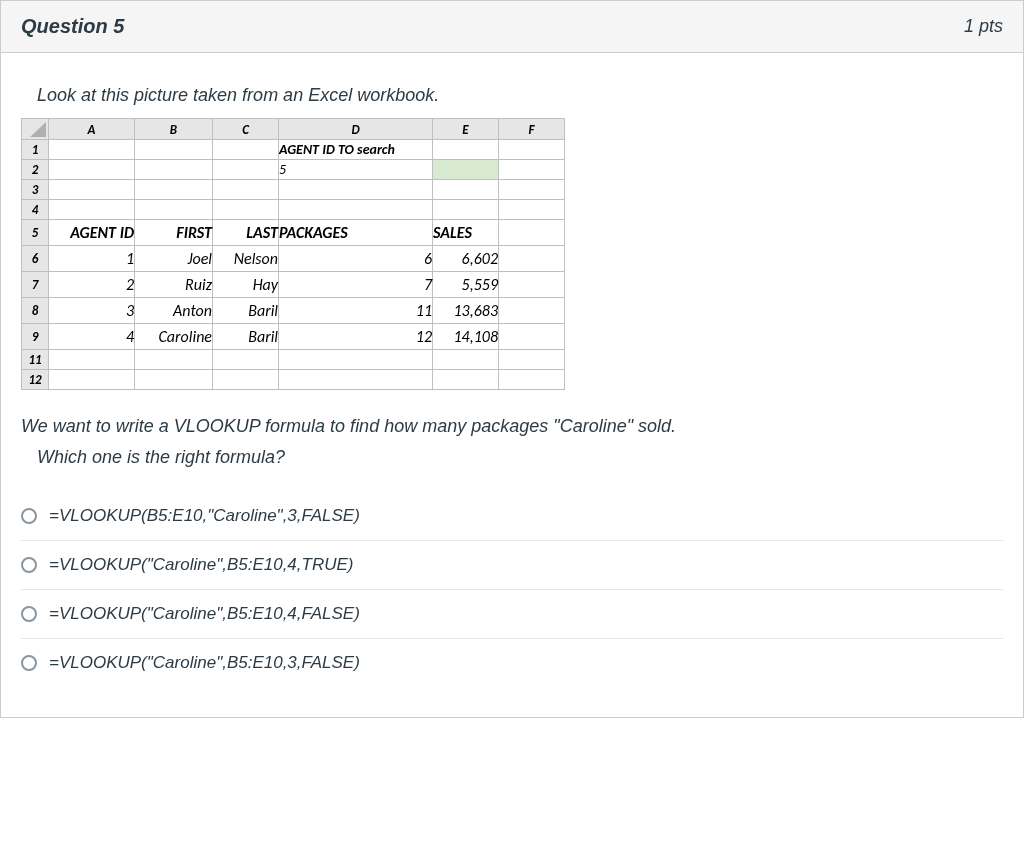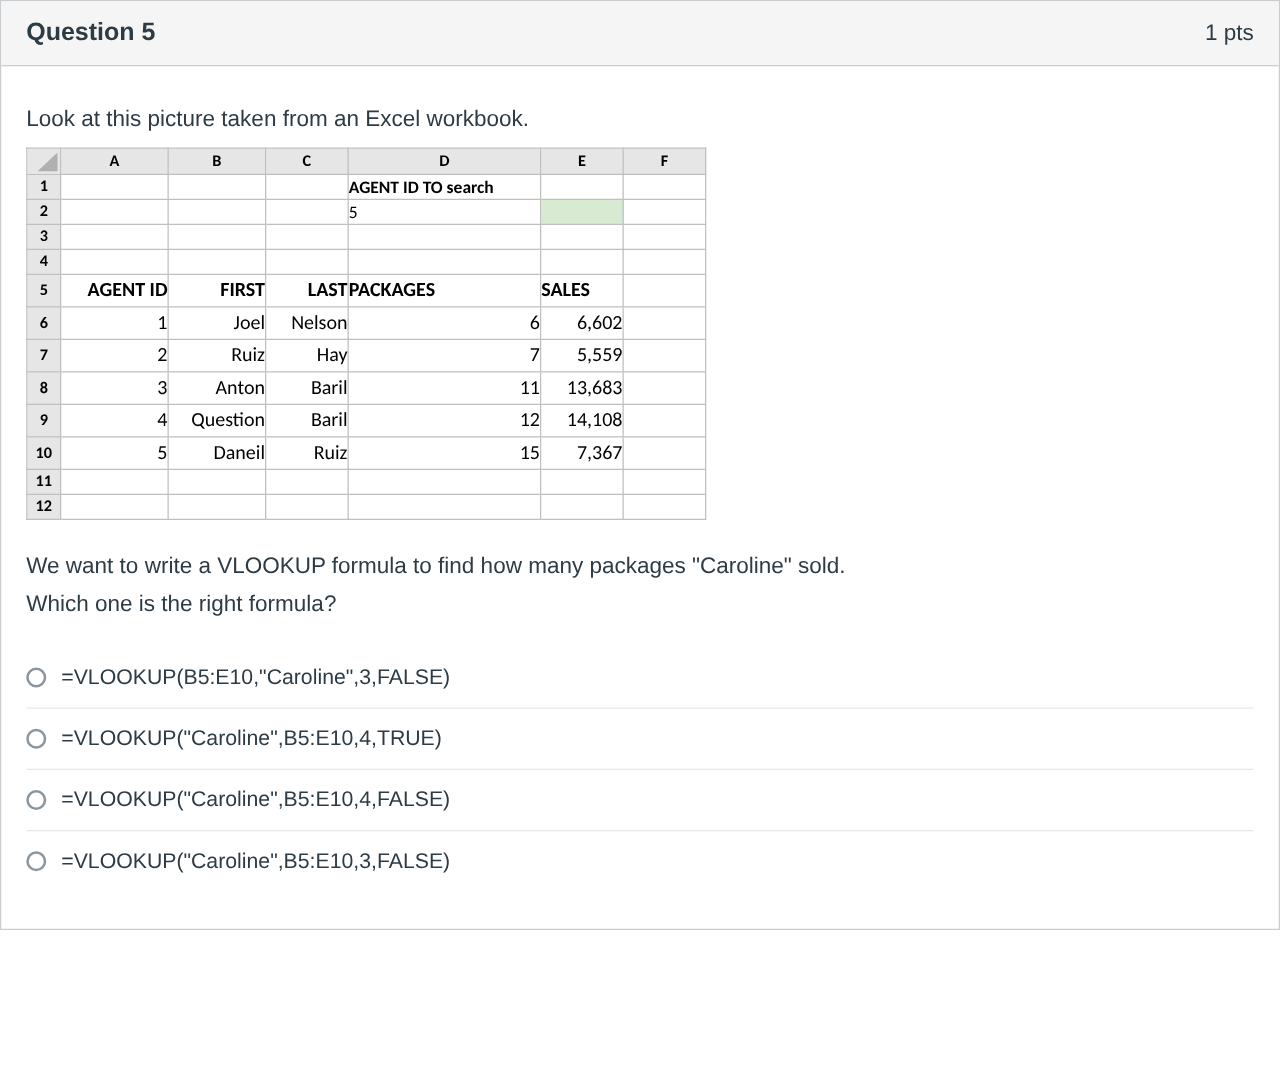--- a/index.html
+++ b/index.html
@@ -6,20 +6,21 @@
   body {
     margin: 0;
     font-family: "Helvetica Neue", Helvetica, Arial, sans-serif;
     background: #fff;
     color: #2d3b45;
   }
   .question-card {
     width: 1024px;
     border: 1px solid #c7cdd1;
     background: #fff;
+    font-style: italic;
   }
   .question-header {
     display: flex;
     justify-content: space-between;
     align-items: center;
     padding: 14px 20px;
     background: #f5f5f5;
     border-bottom: 1px solid #c7cdd1;
   }
   .question-title {
@@ -31,21 +32,21 @@
     font-size: 18px;
     color: #2d3b45;
     margin-left: 30px;
   }
   .question-body {
     padding: 22px 20px 30px 20px;
     font-size: 18px;
     color: #2d3b45;
   }
   .prompt-line {
-    margin: 10px 0 12px 0;
+    margin: 10px 0 12px 16px;
   }
   .excel-wrap {
     margin: 6px 0 18px 0;
   }
   .excel {
     border-collapse: collapse;
     font-family: Calibri, Arial, sans-serif;
     font-size: 14px;
     color: #000;
   }
@@ -221,36 +222,27 @@
           <td class="cell cA tall right">3</td>
           <td class="cell cB tall left">Anton</td>
           <td class="cell cC tall left">Baril</td>
           <td class="cell cD tall right">11</td>
           <td class="cell cE tall right">13,683</td>
           <td class="cell cF tall"></td>
         </tr>
         <tr>
           <th class="rowhdr">9</th>
           <td class="cell cA tall right">4</td>
-          <td class="cell cB tall left">Question</td>
+          <td class="cell cB tall left">Caroline</td>
           <td class="cell cC tall left">Baril</td>
           <td class="cell cD tall right">12</td>
           <td class="cell cE tall right">14,108</td>
           <td class="cell cF tall"></td>
         </tr>
         <tr>
-          <th class="rowhdr">10</th>
-          <td class="cell cA tall right">5</td>
-          <td class="cell cB tall left">Daneil</td>
-          <td class="cell cC tall left">Ruiz</td>
-          <td class="cell cD tall right">15</td>
-          <td class="cell cE tall right">7,367</td>
-          <td class="cell cF tall"></td>
-        </tr>
-        <tr>
           <th class="rowhdr">11</th>
           <td class="cell cA"></td>
           <td class="cell cB"></td>
           <td class="cell cC"></td>
           <td class="cell cD"></td>
           <td class="cell cE"></td>
           <td class="cell cF"></td>
         </tr>
         <tr>
           <th class="rowhdr">12</th>

